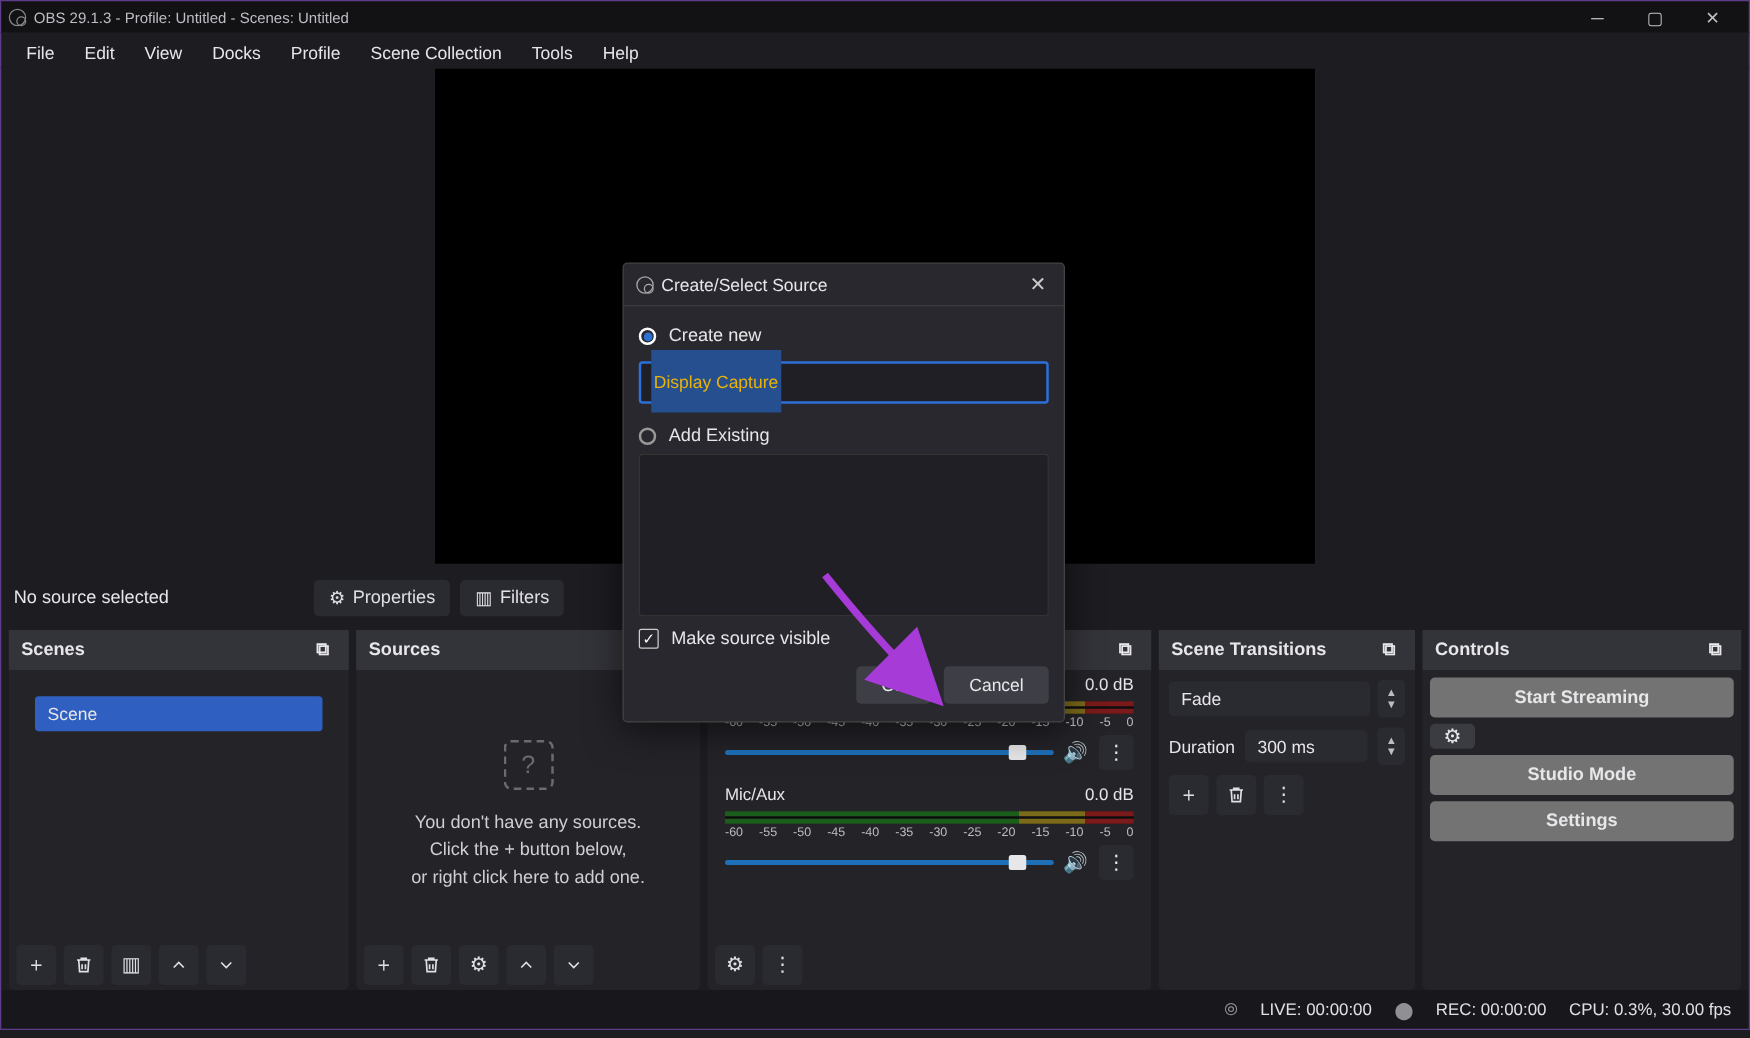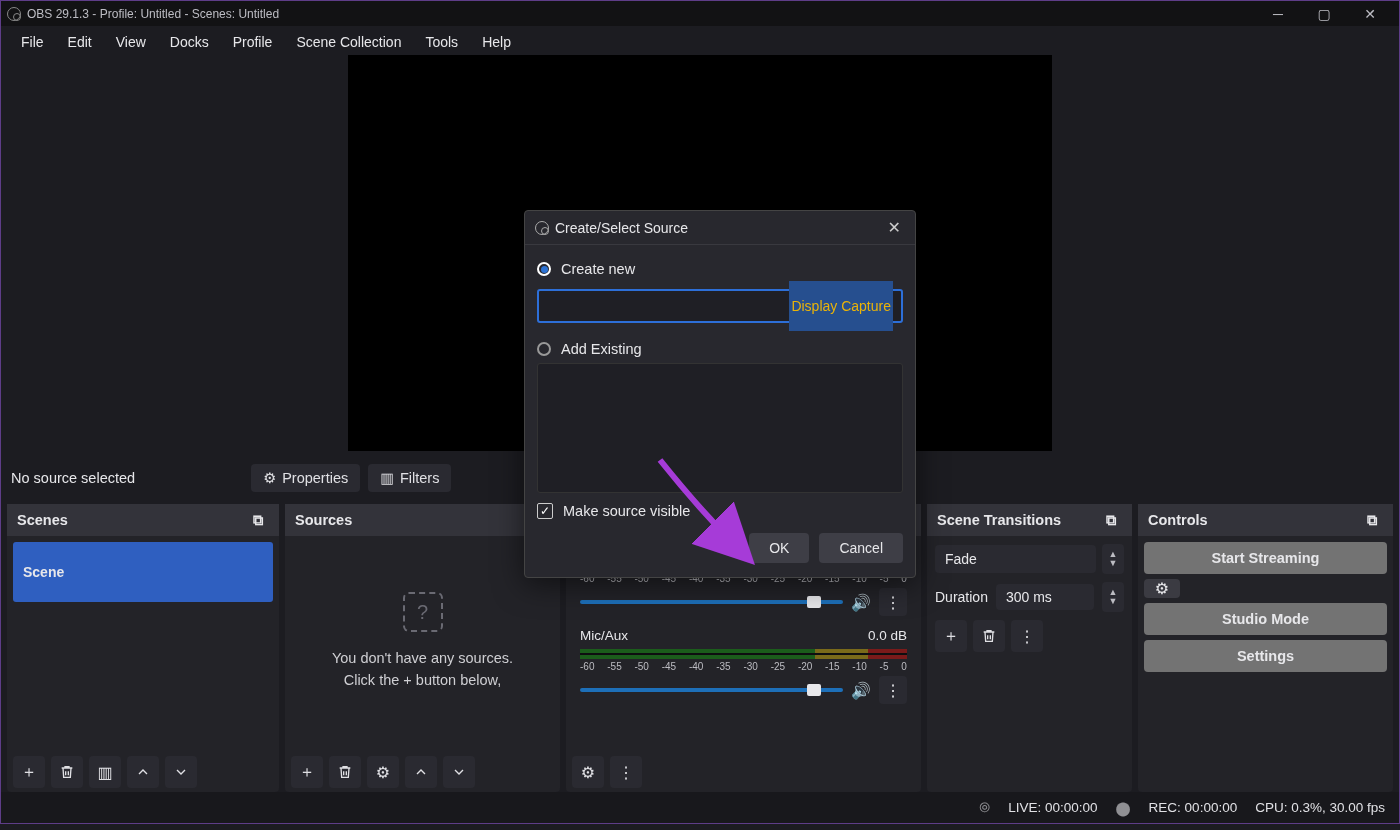--- a/index.html
+++ b/index.html
@@ -16,21 +16,21 @@
 .source-toolbar { height: 52px; display:flex; align-items:center; padding: 0 10px; gap:8px; background:#1c1c21; font-size:14.5px; border-left:1px solid #5e3d88; border-right:1px solid #5e3d88;}
 .sbtn { background:#2a2a31; padding: 6px 12px; border-radius:4px; display:flex; align-items:center; gap:6px; color:#e0e0e4;}
 .docks { display:flex; gap:6px; padding: 0 6px; height: 288px; border-left:1px solid #5e3d88; border-right:1px solid #5e3d88;}
 .dock { background:#232328; border-radius:4px; display:flex; flex-direction:column; }
 .dock-header { height: 32px; background:#33333a; display:flex; align-items:center; justify-content:space-between; padding:0 10px; font-size:14.5px; font-weight:600;}
 .popicon { width:16px; height:16px; display:inline-block; }
 .dock-body { flex:1; padding:4px; overflow:hidden; position:relative;}
 .dock-footer { height: 40px; display:flex; align-items:center; gap:6px; padding: 0 6px;}
 .iconbtn { width:32px; height:32px; background:#2a2a31; border-radius:4px; display:flex; align-items:center; justify-content:center; color:#e0e0e4; font-size:16px;}
 .iconbtn svg{width:16px;height:16px;stroke:#e0e0e4;fill:none;stroke-width:2;}
-.scene-item { background:#2f5fc0; padding:22px 10px; border-radius:3px; font-size:14px; margin:2px;font-weight:bold;}
+.scene-item { background:#2f5fc0; padding:6px 10px; border-radius:3px; font-size:14px; margin:17px;}
 .no-sources { text-align:center; color:#cfcfd3; font-size:14.5px; margin-top:52px; line-height:1.5;}
 .no-sources .qicon{width:40px;height:40px;border:2px dashed #6a6a73;border-radius:6px;margin:0 auto 16px;display:flex;align-items:center;justify-content:center;color:#6a6a73;font-size:20px;}
 .mixer-item { padding: 4px 8px 8px; }
 .mixer-top { display:flex; justify-content:space-between; font-size:13.5px; }
 .meter { height:10px; margin-top:6px; position:relative; background:#0e0e10;}
 .meter .grad{height:4px;background:linear-gradient(to right,#1b5d1b 0%,#1b5d1b 72%,#7a6a1a 72%,#7a6a1a 88%,#7a1a1a 88%,#7a1a1a 100%);}
 .ticks { display:flex; justify-content:space-between; font-size:10px; color:#bcbcc2; margin-top:2px;}
 .sliderrow { display:flex; align-items:center; gap:8px; margin-top:4px;}
 .slider { flex:1; height:4px; background:#1d6fb8; position:relative; border-radius:2px;}
 .slider .thumb{position:absolute; right:22px; top:-4px; width:14px; height:12px; background:#e7e7ea; border-radius:2px;}
@@ -43,27 +43,27 @@
 .tbtns{display:flex;gap:6px;padding:0 4px;}
 .controls-list{display:flex;flex-direction:column;gap:5px;padding:6px;}
 .ctrl-btn{background:#737373;padding:8px;text-align:center;border-radius:4px;font-size:14.5px;font-weight:bold;}
 .ctrl-row{display:flex;gap:5px;}
 .ctrl-row .ctrl-btn{flex:1;}
 .ctrl-row .gear{width:36px;background:#3b3b42;border-radius:4px;display:flex;align-items:center;justify-content:center;}
 .statusbar{height:32px;background:#18181c;display:flex;align-items:center;justify-content:flex-end;gap:18px;padding:0 14px;font-size:13.5px;color:#e0e0e4; border:1px solid #5e3d88; border-top:none;}
 .statusbar .sicon{opacity:0.6;}
 
 
-.dialog { position:absolute; left:524px; top:210px; width:392px; background:#28282e; border:1px solid #444; border-radius:4px; box-shadow:0 6px 30px rgba(0,0,0,0.55);}
+.dialog { position:absolute; left:498px; top:210px; width:354px; background:#28282e; border:1px solid #444; border-radius:4px; box-shadow:0 6px 30px rgba(0,0,0,0.55);}
 .dlg-title { height:34px; display:flex; align-items:center; padding:0 10px; gap:6px; font-size:14px; border-bottom:1px solid #39393f;}
 .dlg-title .logo{width:14px;height:14px;border:1.5px solid #aaa;border-radius:50%;position:relative;}
 .dlg-title .logo::after{content:"";position:absolute;width:6px;height:6px;border:1px solid #aaa;border-radius:50%;bottom:-1px;right:-1px;}
 .dlg-title .spacer{flex:1;}
 .dlg-title .close{font-size:16px;color:#ccc;padding:0 4px;}
-.dlg-body{padding:10px 12px 14px;text-align:right;}
+.dlg-body{padding:10px 12px 14px;}
 .radio-row{display:flex;align-items:center;gap:10px;font-size:14.5px;padding:6px 0;}
 .radio{width:14px;height:14px;border-radius:50%;border:2px solid #fff;display:flex;align-items:center;justify-content:center;}
 .radio.checked::after{content:"";width:7px;height:7px;background:#2c72d3;border-radius:50%;}
 .radio.unchecked{border-color:#999;}
 .name-input{margin:6px 0 12px;border:2px solid #2d6fd8;background:#1f1f25;padding:6px 8px;border-radius:3px;}
 .name-input .seltext{background:#264f8f;color:#eab308;padding:17px 2px;font-size:14px;}
 .existing-box{height:130px;background:#1f1f25;border:1px solid #333;border-radius:3px;margin-bottom:10px;}
 .check-row{display:flex;align-items:center;gap:10px;font-size:14.5px;margin-bottom:14px;}
 .checkbox{width:16px;height:16px;border:1.5px solid #ccc;border-radius:2px;display:flex;align-items:center;justify-content:center;font-size:12px;color:#fff;}
 .dlg-btns{display:flex;justify-content:flex-end;gap:10px;}
@@ -147,20 +147,21 @@
   <div class="dock" style="width:275px">
     <div class="dock-header">
       <span>Sources</span>
       <span class="popicon">⧉</span>
     </div>
     <div class="dock-body">
       <div class="no-sources">
         <div class="qicon">?</div>
         <div>You don't have any sources.</div>
         <div>Click the + button below,</div>
+        <div>or right click here to add one.</div>
       </div>
     </div>
     <div class="dock-footer">
       <div class="iconbtn">＋</div>
       <div class="iconbtn">
           <svg viewBox="0 0 24 24">
             <path d="M4 6h16M9 6V4h6v2M6 6l1 14h10l1-14M10 11v6M14 11v6"></path>
           </svg>
         </div>
       <div class="iconbtn">⚙</div>

